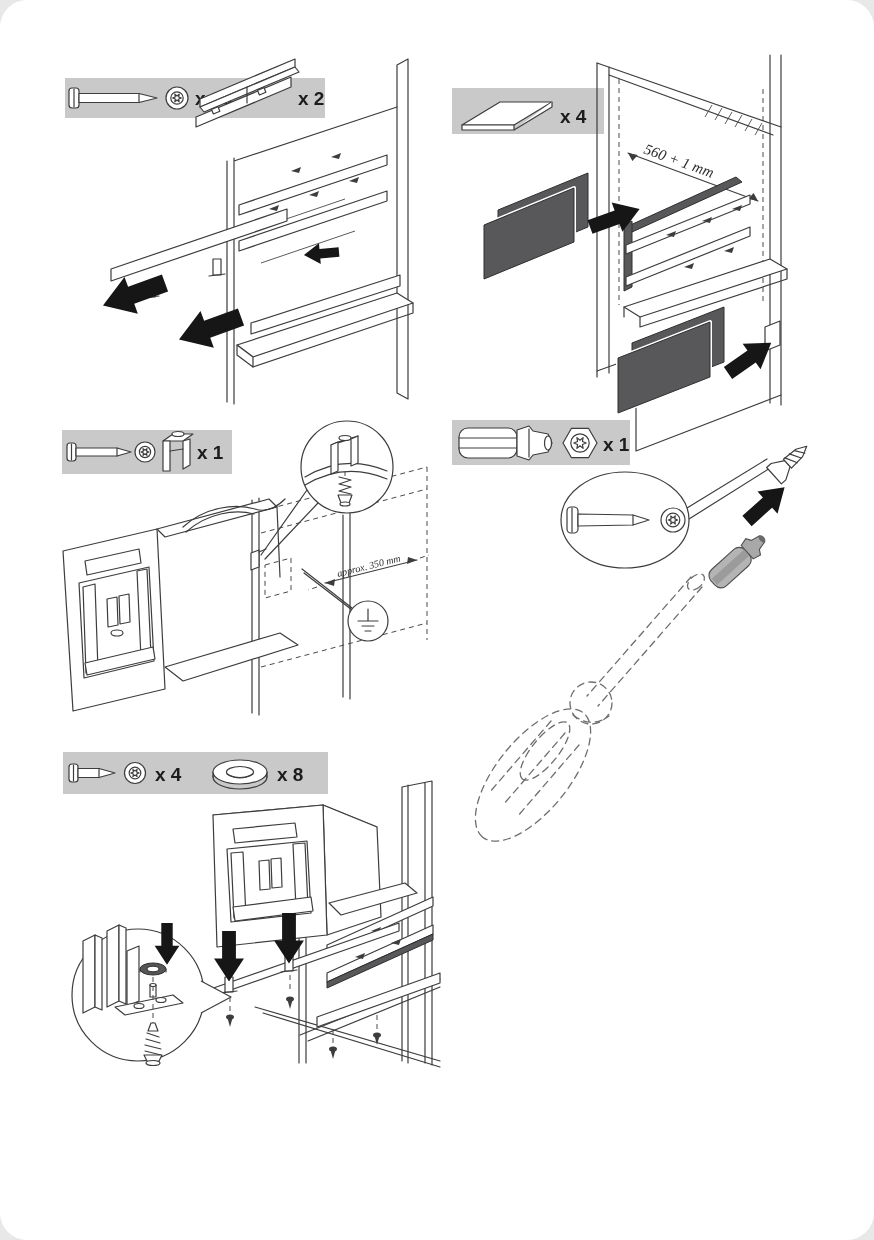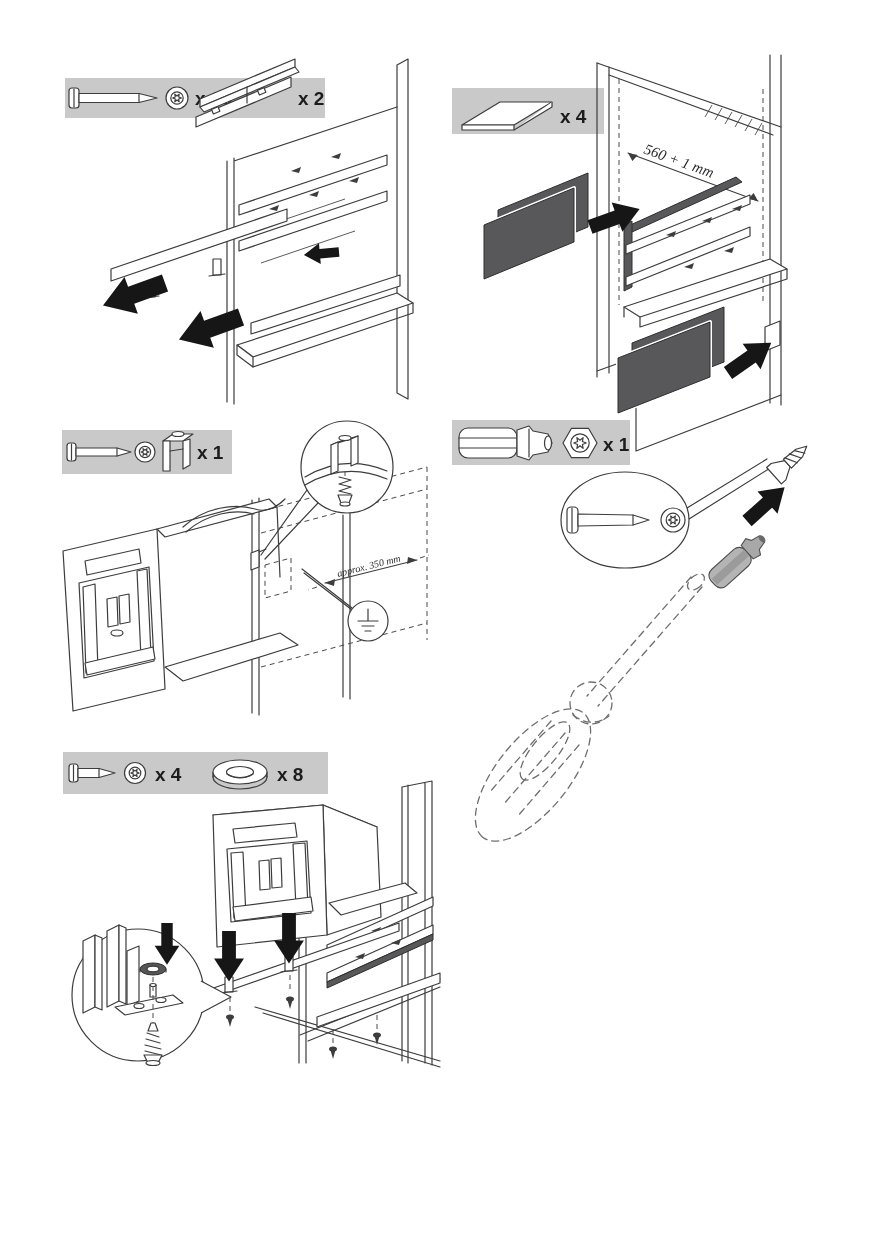--- a/index.html
+++ b/index.html
@@ -1,16 +1,16 @@
 <!DOCTYPE html>
 <html><head>
 <meta charset="utf-8">
 <style>
   html,body{margin:0;padding:0;background:#e8e8e8;font-family:"Liberation Sans",sans-serif;}
-  .page{position:relative;width:874px;height:1240px;background:#ffffff;margin:0 auto;overflow:hidden;}
+  .page{position:relative;width:874px;height:1240px;background:#ffffff;margin:0 auto;overflow:hidden;border-radius:27px;}
   .panel{position:absolute;}
   svg{display:block;overflow:visible;}
   svg *{vector-effect:non-scaling-stroke;}
   .ln{stroke:#3d3d3d;stroke-width:1.2;fill:none;stroke-linejoin:round;stroke-linecap:round;}
   .lnw{stroke:#3d3d3d;stroke-width:1.2;fill:#ffffff;stroke-linejoin:round;}
   .lnthin{stroke:#4a4a4a;stroke-width:0.9;fill:none;}
   .dash{stroke:#4a4a4a;stroke-width:1;fill:none;stroke-dasharray:5 4;}
   .sdash{stroke:#6e6e6e;stroke-width:1.3;fill:none;stroke-dasharray:7 5;stroke-linecap:round;}
   .dark{fill:#58585a;stroke:#2e2e2e;stroke-width:1;}
   .whitegap{fill:none;stroke:#ffffff;stroke-width:4;stroke-linejoin:round;}

